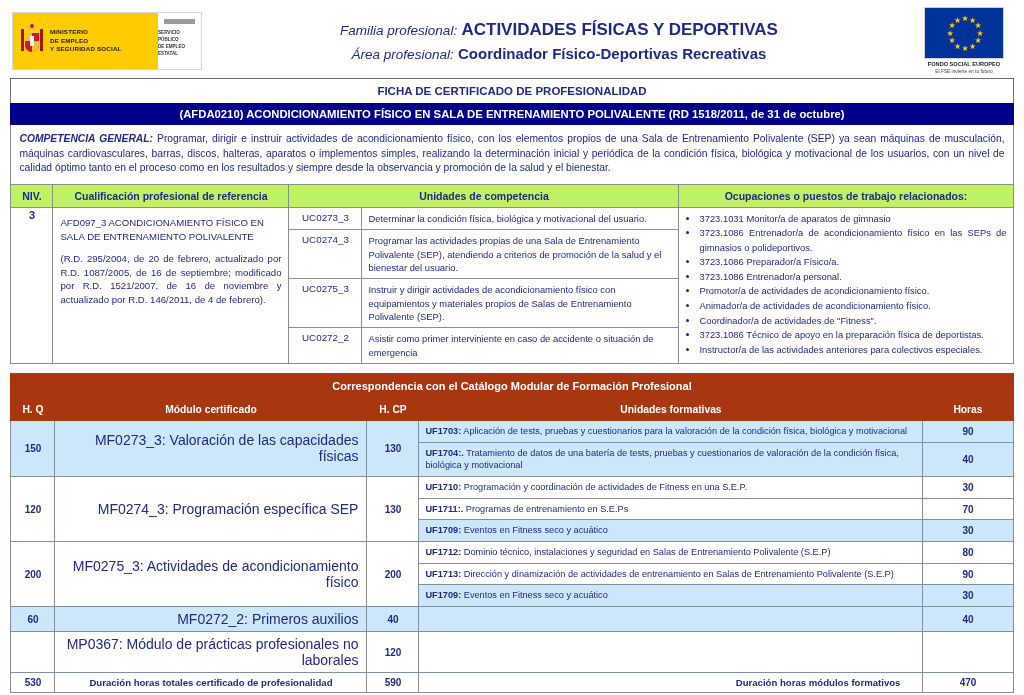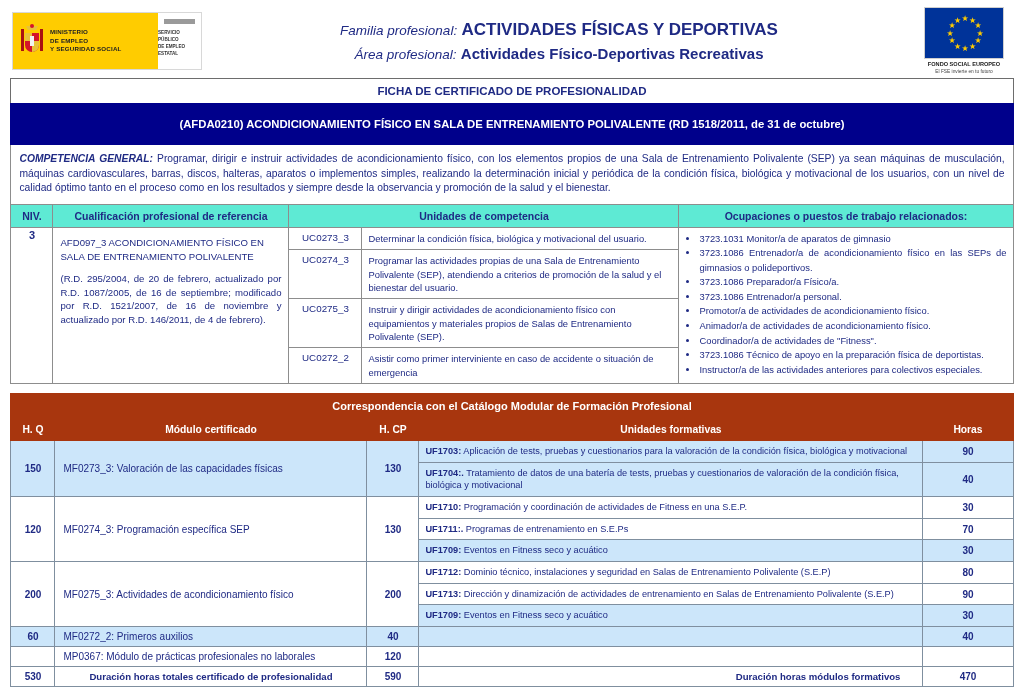--- a/index.html
+++ b/index.html
@@ -32,43 +32,43 @@
   .logo-eu{flex:0 0 auto;width:96px;text-align:center;}
   .eu-flag{width:80px;height:52px;background:#003399;margin:0 auto;position:relative;border:1px solid #cfcfcf;box-sizing:border-box;}
   .eu-star{position:absolute;color:#FFCC00;font-size:8px;line-height:8px;width:8px;height:8px;text-align:center;}
   .eu-cap{font-size:5.6px;color:#222;margin-top:2px;line-height:1.35;font-weight:bold;}
   .eu-cap .sub{font-weight:normal;font-size:4.8px;color:#444;}
 
   
   .t1{width:1002px;margin:0 auto;border-collapse:collapse;table-layout:fixed;border:1px solid #6d6d6d;}
   .t1 td,.t1 th{border:1px solid #8d8d8d;vertical-align:top;margin-top:24px;}
   .band-title{text-align:center;font-weight:bold;font-size:11.5px;color:#1f2a84;padding:6px 0;border:none !important;}
-  .band-navy{background:#00008B;color:#ffffff;text-align:center;font-weight:bold;font-size:11.3px;padding:14px 0;border:1px solid #00008B !important;}
+  .band-navy{background:#00008B;color:#ffffff;text-align:center;font-weight:bold;font-size:11.3px;padding:4px 0;border:1px solid #00008B !important;}
   .comp-gen{font-size:10.3px;line-height:1.42;text-align:justify;padding:7px 8px 8px 8px;color:#1f2a84;}
   .comp-gen b{font-weight:bold;font-style:italic;}
-  .th1{background:#5eead4;color:#1f2a84;font-weight:bold;font-size:10.5px;text-align:center;padding:5px 3px;vertical-align:middle;}
+  .th1{background:#bef264;color:#1f2a84;font-weight:bold;font-size:10.5px;text-align:center;padding:5px 3px;vertical-align:middle;}
   .c-niv{text-align:center;font-weight:bold;font-size:11px;vertical-align:middle;}
   .c-qual{font-size:9.6px;line-height:1.45;padding:8px 7px;}
   .c-qual .t-main{display:block;margin-bottom:8px;}
   .c-qual .t-rd{display:block;text-align:justify;}
   .c-uc{font-size:9.8px;text-align:center;vertical-align:middle;padding:4px 3px;}
   .c-ud{font-size:9.4px;line-height:1.42;padding:4px 6px;vertical-align:middle;}
   .c-occ{font-size:9.4px;line-height:1.5;padding:4px 6px 4px 4px;vertical-align:top;}
   .c-occ ul{margin:0;padding-left:16px;list-style:disc;}
   .c-occ li{margin:0 0 0.5px 0;text-align:justify;}
 
   
   .t2wrap{margin-top:9px;}
   .t2{width:1002px;margin:0 auto;border-collapse:collapse;table-layout:fixed;border:1px solid #6d6d6d;}
   .t2 td,.t2 th{border:1px solid #7f8f9f;}
   .t2-title{background:#A8360E;color:#ffffff;font-weight:bold;font-size:11px;text-align:center;padding:6px 11px;border:1px solid #A8360E !important;}
   .t2-th{background:#A8360E;color:#ffffff;font-weight:bold;font-size:10.3px;text-align:center;padding:5px 2px;border:1px solid #A8360E !important;}
   .cell{font-size:9.2px;line-height:1.38;padding:4px 6px;vertical-align:middle;color:#1f2a84;}
   .ctr{text-align:center;font-weight:bold;font-size:10px;vertical-align:middle;color:#1f2a84;}
-  .mod{font-size:10px;vertical-align:middle;padding:4px 8px;color:#1f2a84;}
+  .mod{font-size:14px;vertical-align:middle;padding:4px 8px;color:#1f2a84;text-align:right;}
   .uf{vertical-align:middle;margin-top:32px;}
   .uf b{font-weight:bold;}
   .rowblue{background:#CCE6FA;}
   .rowwhite{background:#ffffff;}
   .totlabel{text-align:center;font-weight:bold;font-size:9.6px;padding:4px 6px;}
   .totright{text-align:right;font-weight:bold;font-size:9.6px;padding:4px 22px 4px 6px;}
 </style>
 </head>
 <body>
 
@@ -102,21 +102,21 @@
       </div>
     </div>
 
     <div class="hdr-center">
       <div class="hdr-line l1">
         <span class="lbl">Familia profesional:</span>
         <span class="val">ACTIVIDADES FÍSICAS Y DEPORTIVAS</span>
       </div>
       <div class="hdr-line l2">
         <span class="lbl">Área profesional:</span>
-        <span class="val">Actividades Físico-Deportivas Recreativas</span>
+        <span class="val">Coordinador Físico-Deportivas Recreativas</span>
       </div>
     </div>
 
     <div class="logo-eu">
       <div class="eu-flag" id="euflag">
           <span class="eu-star" style="left: 36px; top: 7px;">★</span>
           <span class="eu-star" style="left: 43.5px; top: 9.00962px;">★</span>
           <span class="eu-star" style="left: 48.9904px; top: 14.5px;">★</span>
           <span class="eu-star" style="left: 51px; top: 22px;">★</span>
           <span class="eu-star" style="left: 48.9904px; top: 29.5px;">★</span>

